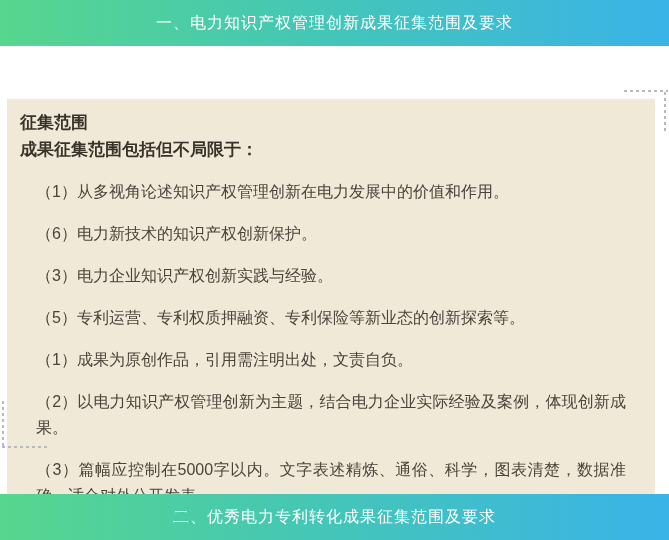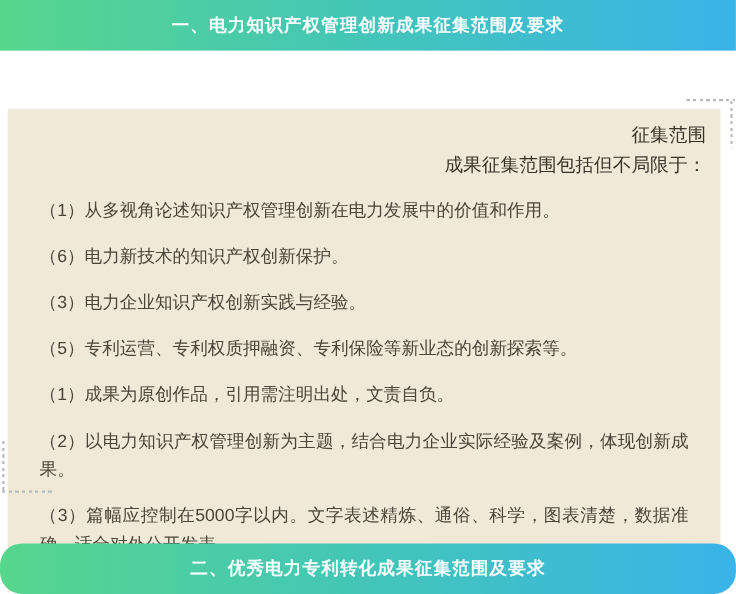--- a/index.html
+++ b/index.html
@@ -8,35 +8,35 @@
     position: relative;
     background: #ffffff;
     overflow: hidden;
     font-family: "Liberation Sans", sans-serif;
   }
   .banner {
     position: absolute; left: 0; width: 669px; height: 46px;
     background: linear-gradient(90deg, #57d68d 0%, #45c7b4 45%, #3ab3e8 100%);
     color: #ffffff;
     display: flex; align-items: center; justify-content: center;
-    font-size: 16px; letter-spacing: 1px; font-weight: 700;
+    font-size: 16px; letter-spacing: 1px; font-weight: 400;
   }
   #banner-1 { top: 0; }
-  #banner-2 { top: 494px; border-radius: 20px; }
+  #banner-2 { top: 494px; }
   .content-box {
     position: absolute; left: 7px; top: 99px; width: 648px;
     box-sizing: border-box;
     background: #f1e9d8;
     padding: 10px 13px 13px 13px;
     color: #4a443a;
     font-size: 16px; line-height: 26px;
   }
   .content-box .heading {
-    margin: 0; text-align: right;
-    font-size: 17px; font-weight: normal; color: #38332a;
+    margin: 0; text-align: left;
+    font-size: 17px; font-weight: bold; color: #38332a;
     line-height: 27px;
   }
   .content-box p { margin: 16px; text-align: justify; }
   .manuscript-gap { margin-top: 12px !important; }
   .deco {
     position: absolute;
   }
   
   .dash-h { height: 2px; background: repeating-linear-gradient(90deg, #b6babf 0 3px, transparent 3px 6px); }
   .dash-v { width: 2px;  background: repeating-linear-gradient(180deg, #b6babf 0 3px, transparent 3px 6px); }

